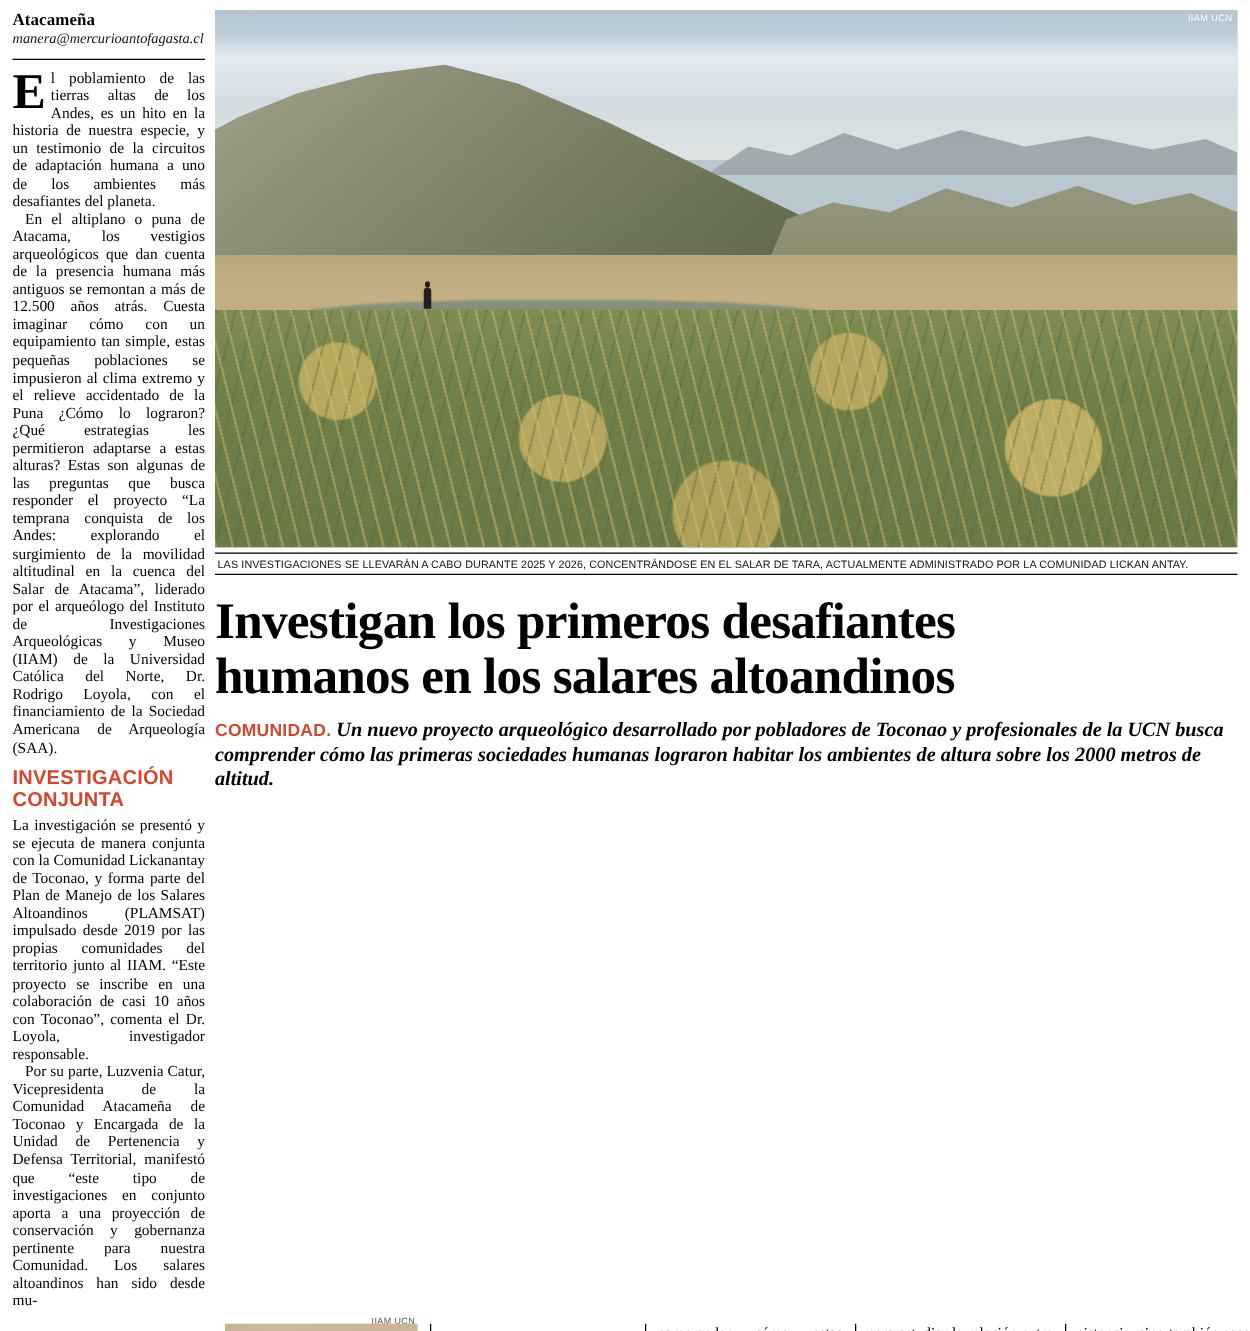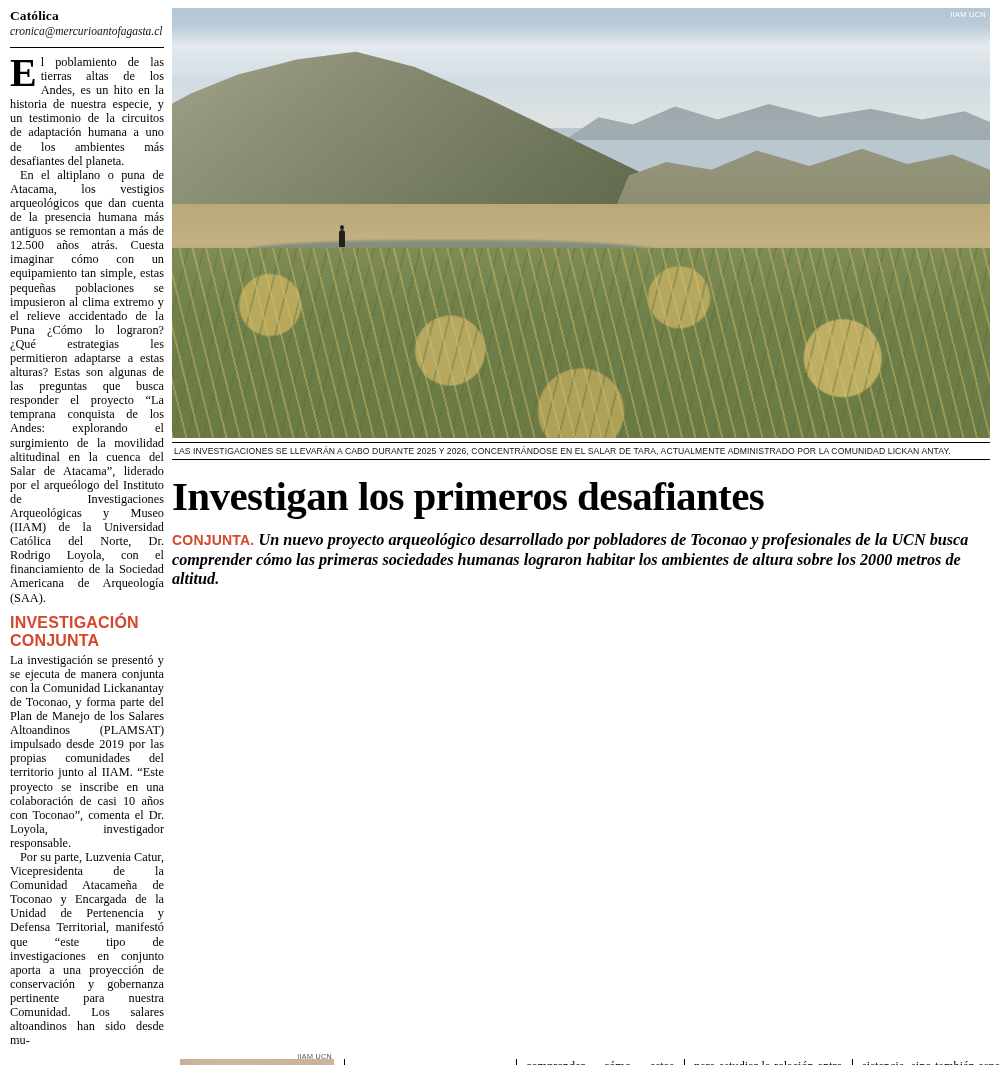--- a/index.html
+++ b/index.html
@@ -276,22 +276,22 @@
   .spacer-top { height: 10px; }
 </style>
 </head>
 <body>
 
 <div class="page">
 
   <div class="top-row">
 
     <div class="left-col">
-      <div class="byline-name">Católica</div>
-      <div class="byline-mail">cronica@mercurioantofagasta.cl</div>
+      <div class="byline-name">Atacameña</div>
+      <div class="byline-mail">manera@mercurioantofagasta.cl</div>
       <hr class="rule-thin">
 
       <div class="body-text">
         <p class="first dropcap-p"><span class="dropcap">E</span><span>l poblamiento de las tierras altas de los Andes, es un hito en la historia de nuestra especie, y un testimonio de la circuitos de adaptación humana a uno de los ambientes más desafiantes del planeta.</span></p>
         <p>En el altiplano o puna de Atacama, los vestigios arqueológicos que dan cuenta de la presencia humana más antiguos se remontan a más de 12.500 años atrás. Cuesta imaginar cómo con un equipamiento tan simple, estas pequeñas poblaciones se impusieron al clima extremo y el relieve accidentado de la Puna ¿Cómo lo lograron? ¿Qué estrategias les permitieron adaptarse a estas alturas? Estas son algunas de las preguntas que busca responder el proyecto “La temprana conquista de los Andes: explorando el surgimiento de la movilidad altitudinal en la cuenca del Salar de Atacama”, liderado por el arqueólogo del Instituto de Investigaciones Arqueológicas y Museo (IIAM) de la Universidad Católica del Norte, Dr. Rodrigo Loyola, con el financiamiento de la Sociedad Americana de Arqueología (SAA).</p>
       </div>
 
       <div class="section-head">INVESTIGACIÓN CONJUNTA</div>
       <div class="body-text">
         <p class="first">La investigación se presentó y se ejecuta de manera conjunta con la Comunidad Lickanantay de Toconao, y forma parte del Plan de Manejo de los Salares Altoandinos (PLAMSAT) impulsado desde 2019 por las propias comunidades del territorio junto al IIAM. “Este proyecto se inscribe en una colaboración de casi 10 años con Toconao”, comenta el Dr. Loyola, investigador responsable.</p>
@@ -313,23 +313,24 @@
         <div class="grass"></div>
         <div class="grass-tufts"></div>
         <div class="person"></div>
         <div class="credit">IIAM UCN</div>
       </div>
       <div class="caption-bar">LAS INVESTIGACIONES SE LLEVARÁN A CABO DURANTE 2025 Y 2026, CONCENTRÁNDOSE EN EL SALAR DE TARA, ACTUALMENTE ADMINISTRADO POR LA COMUNIDAD LICKAN ANTAY.</div>
 
       <div class="headline-block" style="margin-left:0;">
         <h1 class="headline">
           <span>Investigan los primeros desafiantes</span><br>
+          <span>humanos en los salares altoandinos</span>
         </h1>
         <div class="bajada">
-          <span class="kicker">CONJUNTA.</span>
+          <span class="kicker">COMUNIDAD.</span>
           <span>Un nuevo proyecto arqueológico desarrollado por pobladores de Toconao y profesionales de la UCN busca comprender cómo las primeras sociedades humanas lograron habitar los ambientes de altura sobre los 2000 metros de altitud.</span>
         </div>
       </div>
     </div>
   </div>
 
   <div class="bottom">
 
     <div class="col c1">
       

